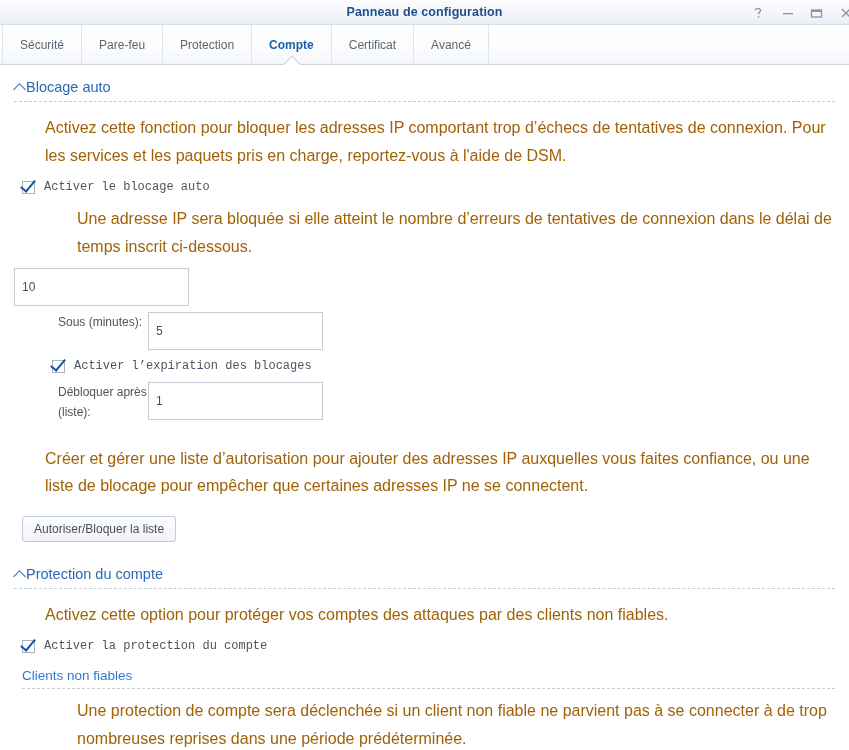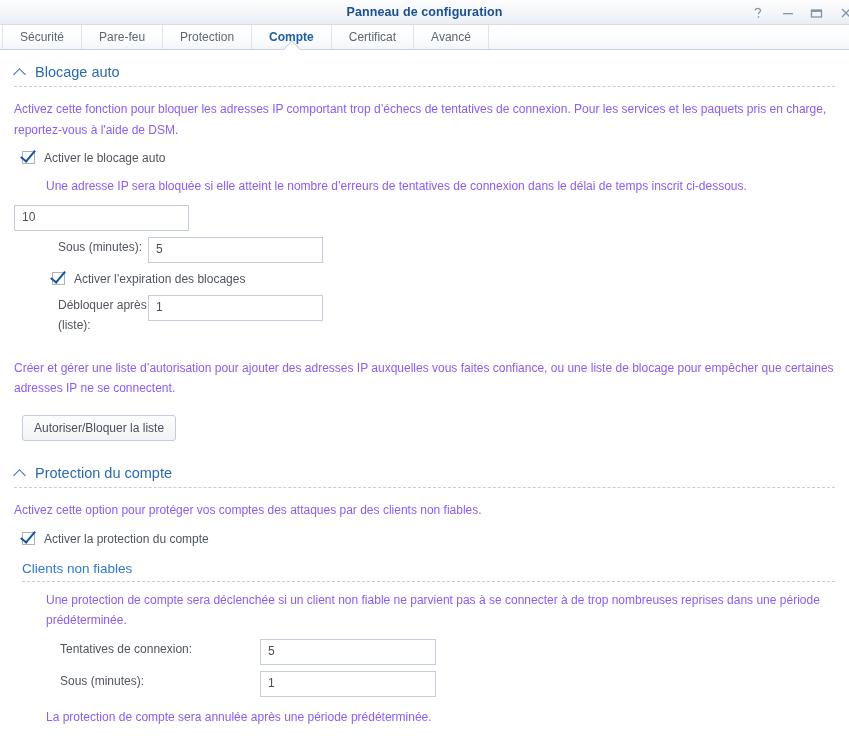--- a/index.html
+++ b/index.html
@@ -47,21 +47,21 @@
     justify-content: center;
     color: #7f8c9e;
   }
   .win-btn svg { display: block; }
   .win-btn.help { font-size: 13px; color: #8795a6; font-family: "Liberation Sans", sans-serif; }
   .win-btn.close { margin-right: -10px; }
 
   
   .tabbar {
     position: relative;
-    height: 25px;
+    height: 40px;
     background: linear-gradient(to bottom, #ffffff 0%, #fbfcfd 60%, #f3f6f9 100%);
     border-bottom: 1px solid #c9d2dd;
     display: flex;
     align-items: stretch;
     padding-left: 2px;
   }
   .tab {
     position: relative;
     display: flex;
     align-items: center;
@@ -96,21 +96,20 @@
     position: relative;
     height: 699px;
     background: #ffffff;
     padding: 0 14px;
     overflow: hidden;
   }
 
   .section-head {
     display: flex;
     align-items: center;
-    gap: 9px;
     padding-top: 14px;
     padding-bottom: 6px;
   }
   .chev {
     width: 12px;
     height: 12px;
     flex: 0 0 auto;
     position: relative;
   }
   .chev::before {
@@ -126,34 +125,36 @@
     font-size: 14.5px;
     color: #2a6ab2;
   }
   .dashed {
     border-top: 1px dashed #c6cdd6;
     height: 0;
     margin-bottom: 4px;
   }
 
   .para {
-    font-size: 12px;
+    font-size: 16px;
     line-height: 1.72;
-    color: #8b5cf6;
+    color: #a16207;
     padding: 8px 0 2px 0;
     max-width: 824px;
+    margin-left: 31px;
   }
   .para.indent2  { padding-left: 32px; }
 
   
   .cbrow {
     display: flex;
-    align-items: flex-start;
+    align-items: flex-end;
     gap: 9px;
     padding: 9px 0 3px 8px;
+    font-family: Liberation Mono, monospace;
   }
   .cbrow.indent { padding-left: 38px; }
   .cbox {
     position: relative;
     width: 13px;
     height: 13px;
     flex: 0 0 auto;
     background: #ffffff;
     border: 1px solid #a9b4c2;
   }
@@ -176,27 +177,27 @@
     align-items: flex-start;
     padding: 6px 0 0 0;
   }
   .fieldlabel {
     font-size: 12px;
     color: #4f555d;
     line-height: 1.7;
   }
   .fieldlabel .l2 { display: block; }
   .input {
-    height: 18px;
+    height: 38px;
     background: #ffffff;
     border: 1px solid #c3ccd8;
     font-size: 12px;
     color: #4a4f57;
     line-height: 21px;
-    padding: 12px 7px;
+    padding: 0 7px;
     font-family: "Liberation Sans", sans-serif;
   }
 
   
   .grpA .fieldlabel { width: 134px; padding-left: 44px; }
   .grpA .input { width: 175px; }
 
   
   .grpB .fieldlabel { width: 246px; padding-left: 46px; }
   .grpB .input { width: 176px; }

